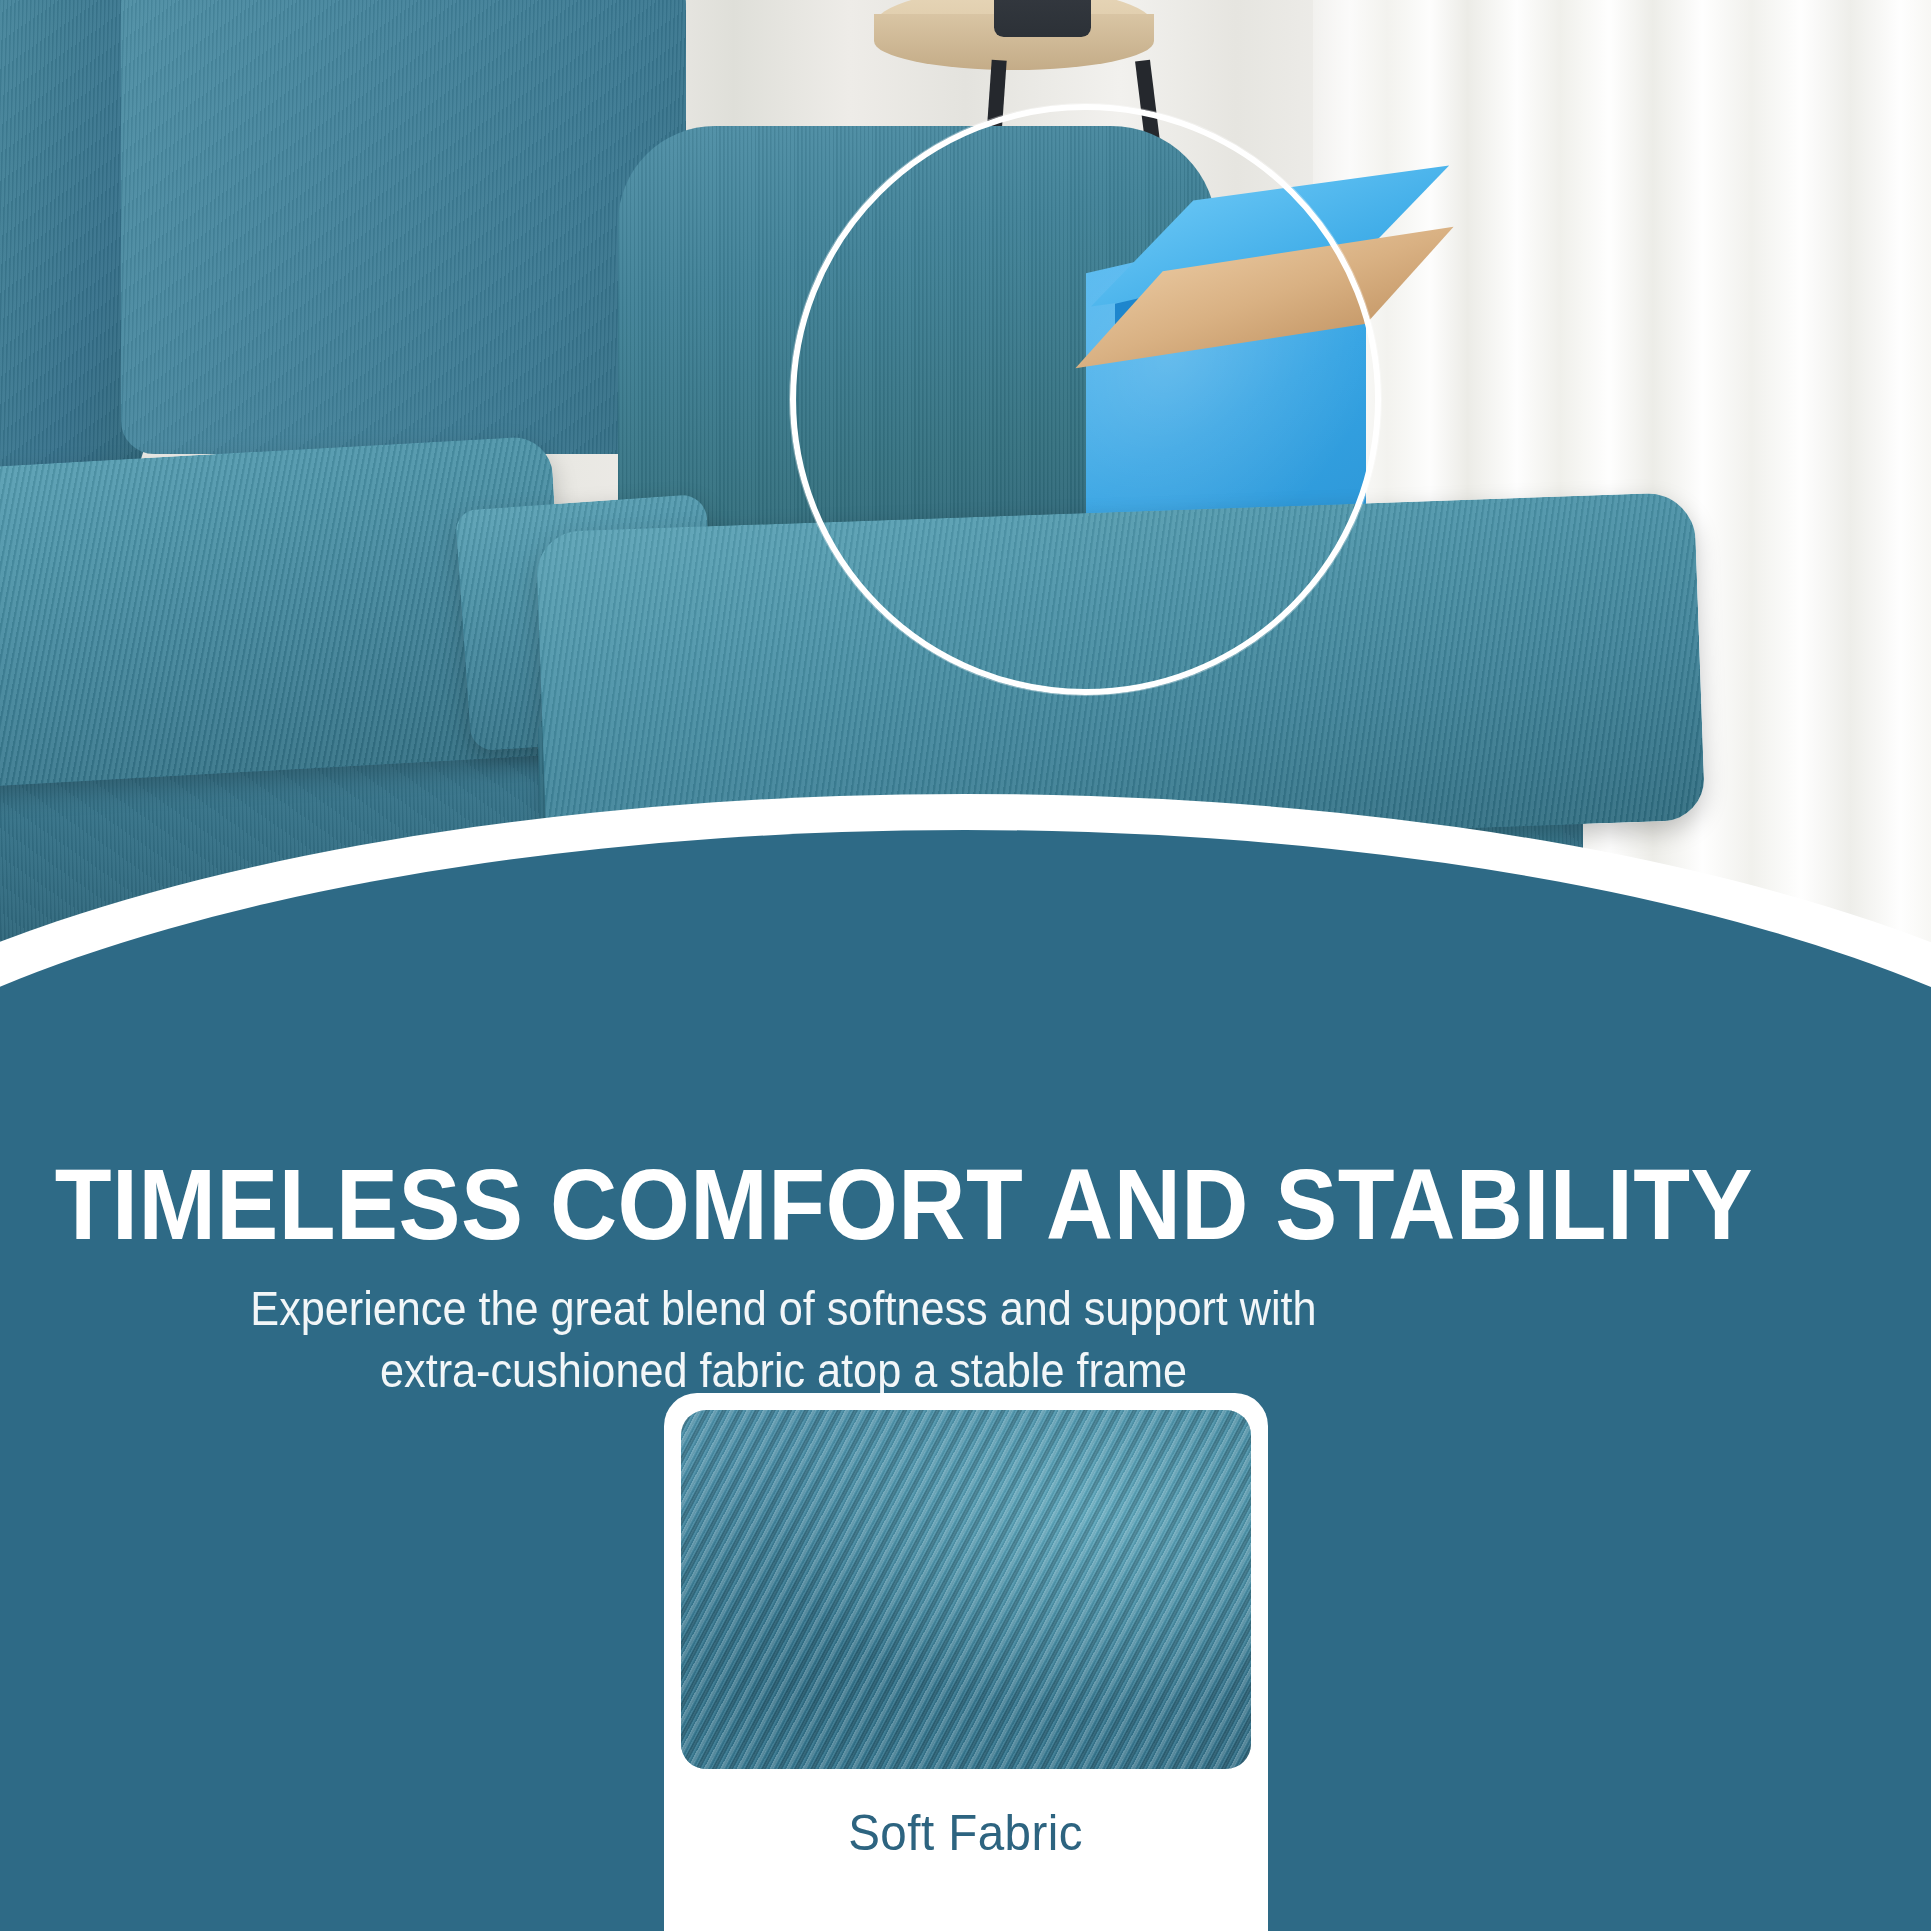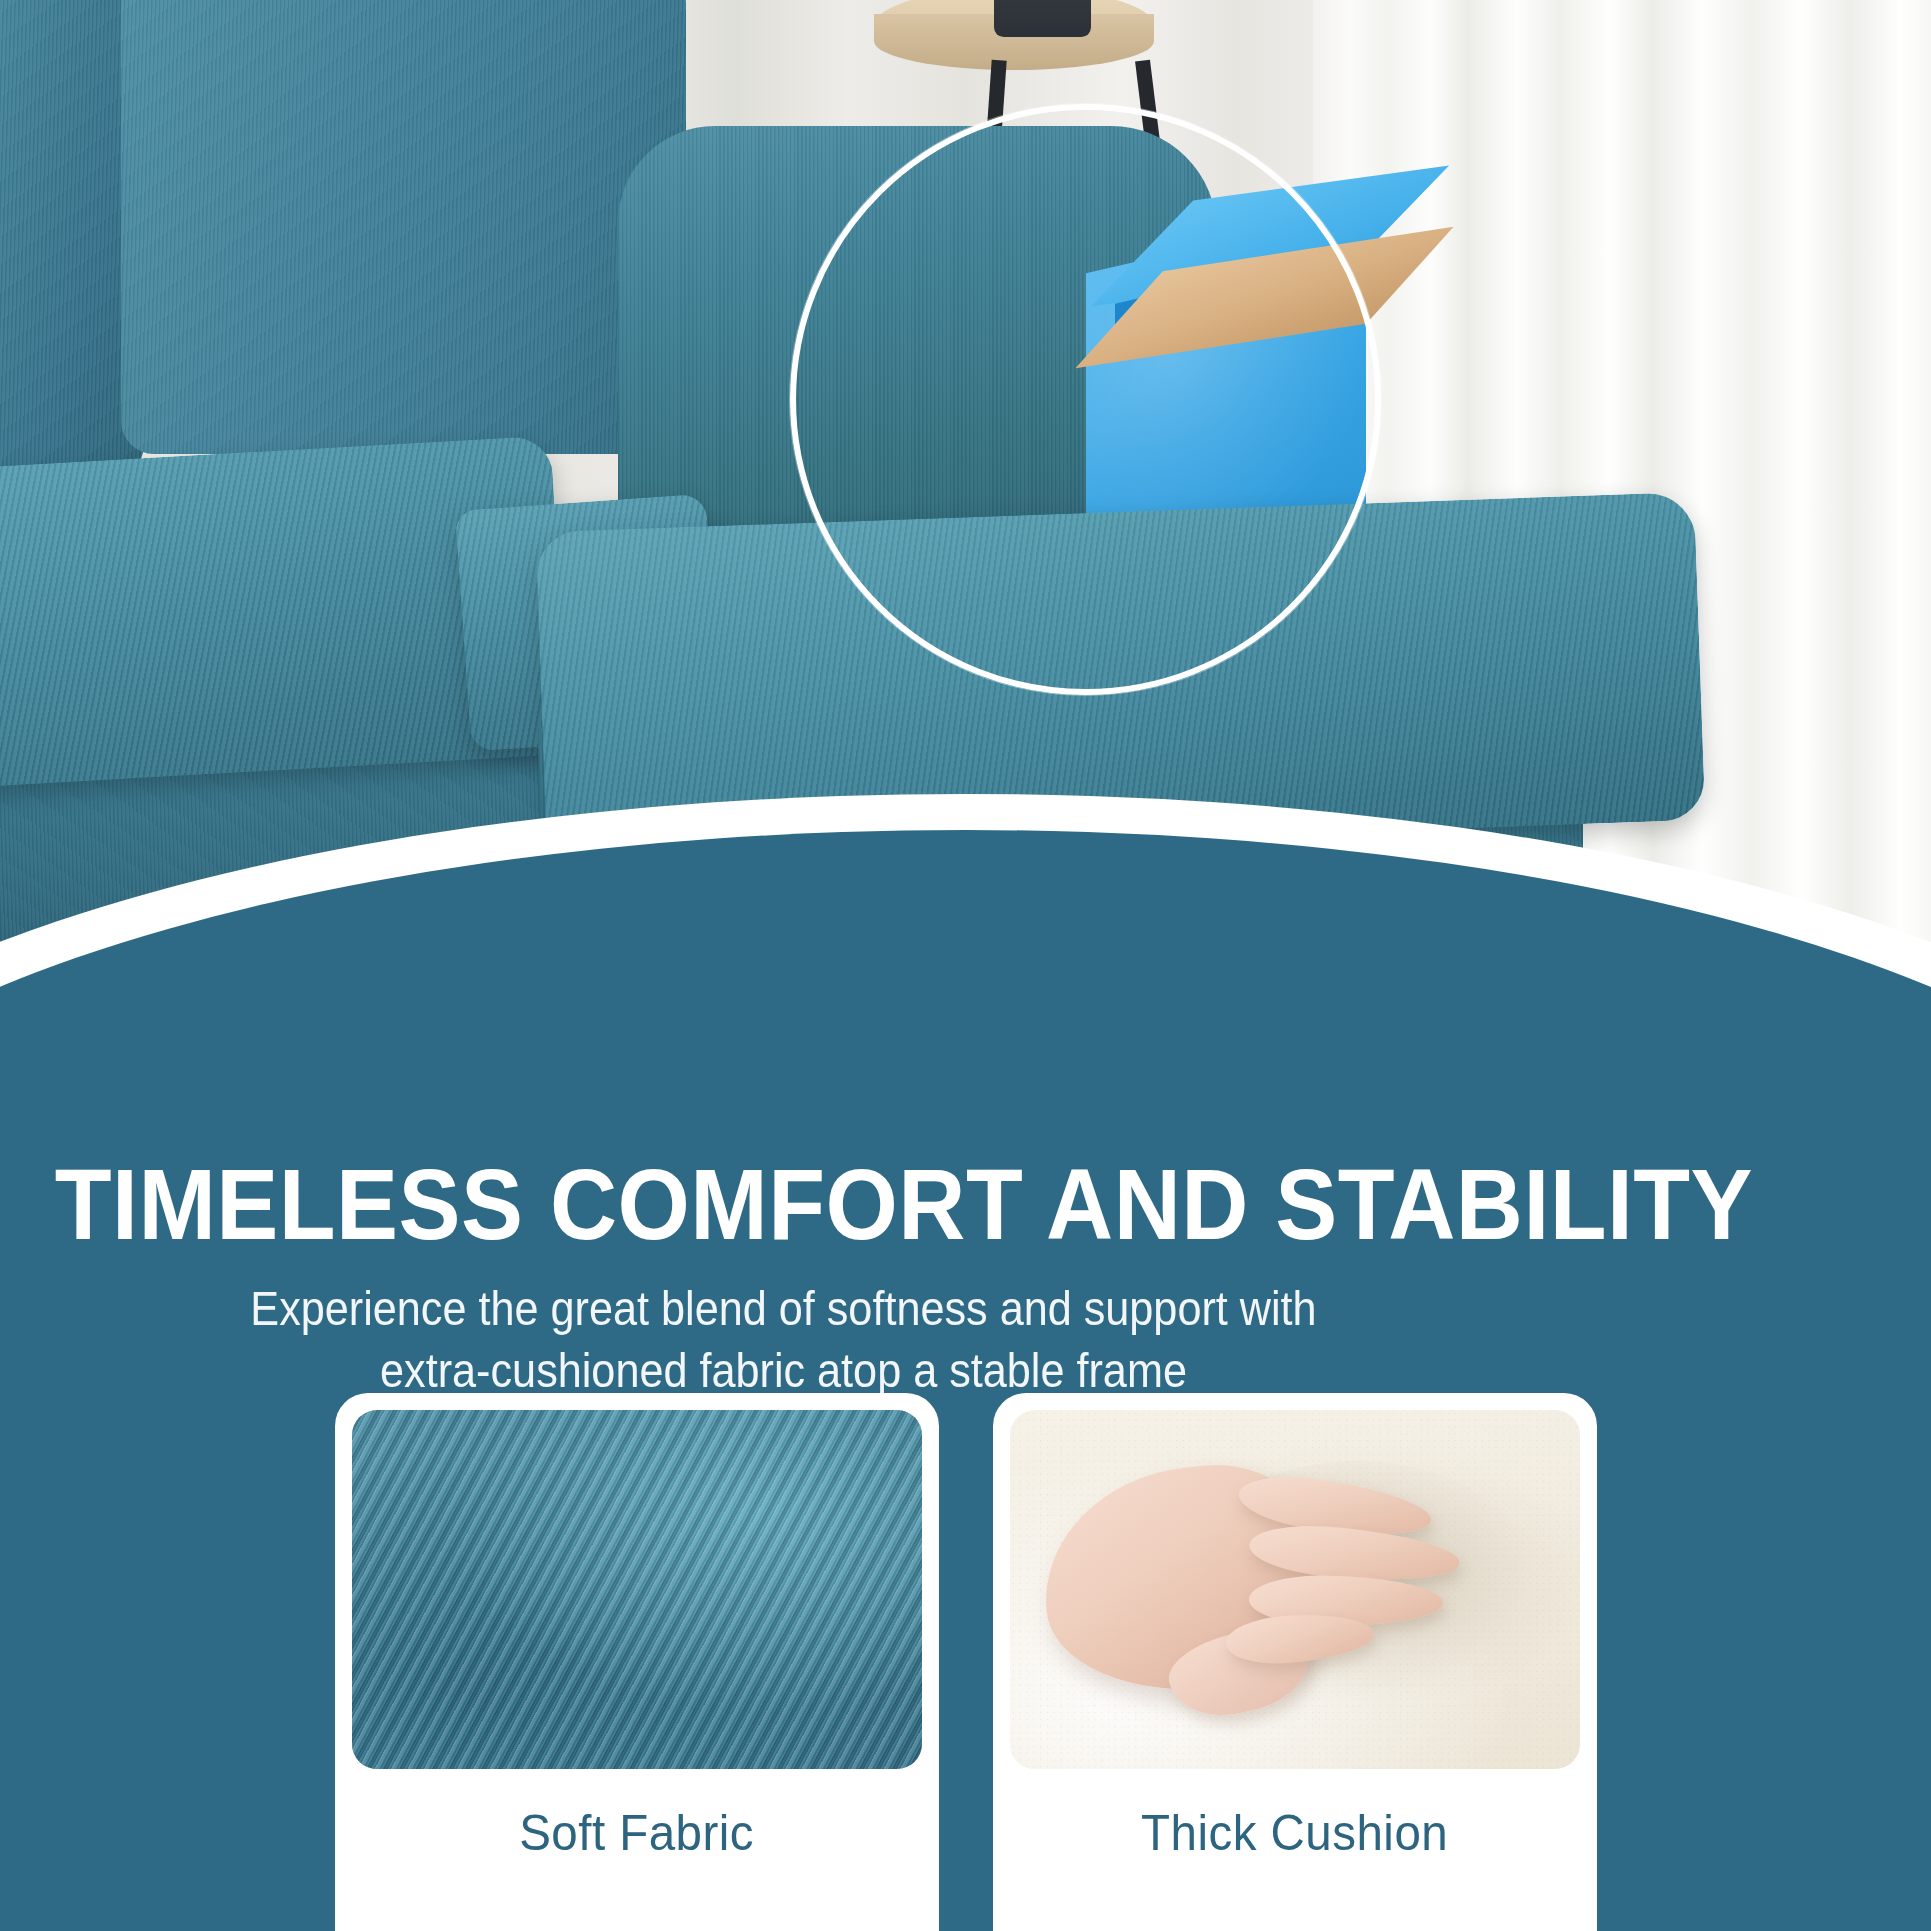--- a/index.html
+++ b/index.html
@@ -479,32 +479,17 @@
 
   <div class="cards">
 
     <div class="card">
       <div class="card-media">
         <div class="m-fabric"></div>
       </div>
       <div class="card-label">Soft Fabric</div>
     </div>
 
-    <div class="card">
-      <div class="card-media">
-        <div class="m-foam">
-          <div class="foam-speck"></div>
-          <div class="dent"></div>
-          <div class="palm"></div>
-          <div class="thumb"></div>
-          <div class="finger f1"></div>
-          <div class="finger f2"></div>
-          <div class="finger f3"></div>
-          <div class="finger f4"></div>
-        </div>
-      </div>
-      <div class="card-label">Thick Cushion</div>
-    </div>
 
 
   </div>
 </div>
 
 
 </body></html>

